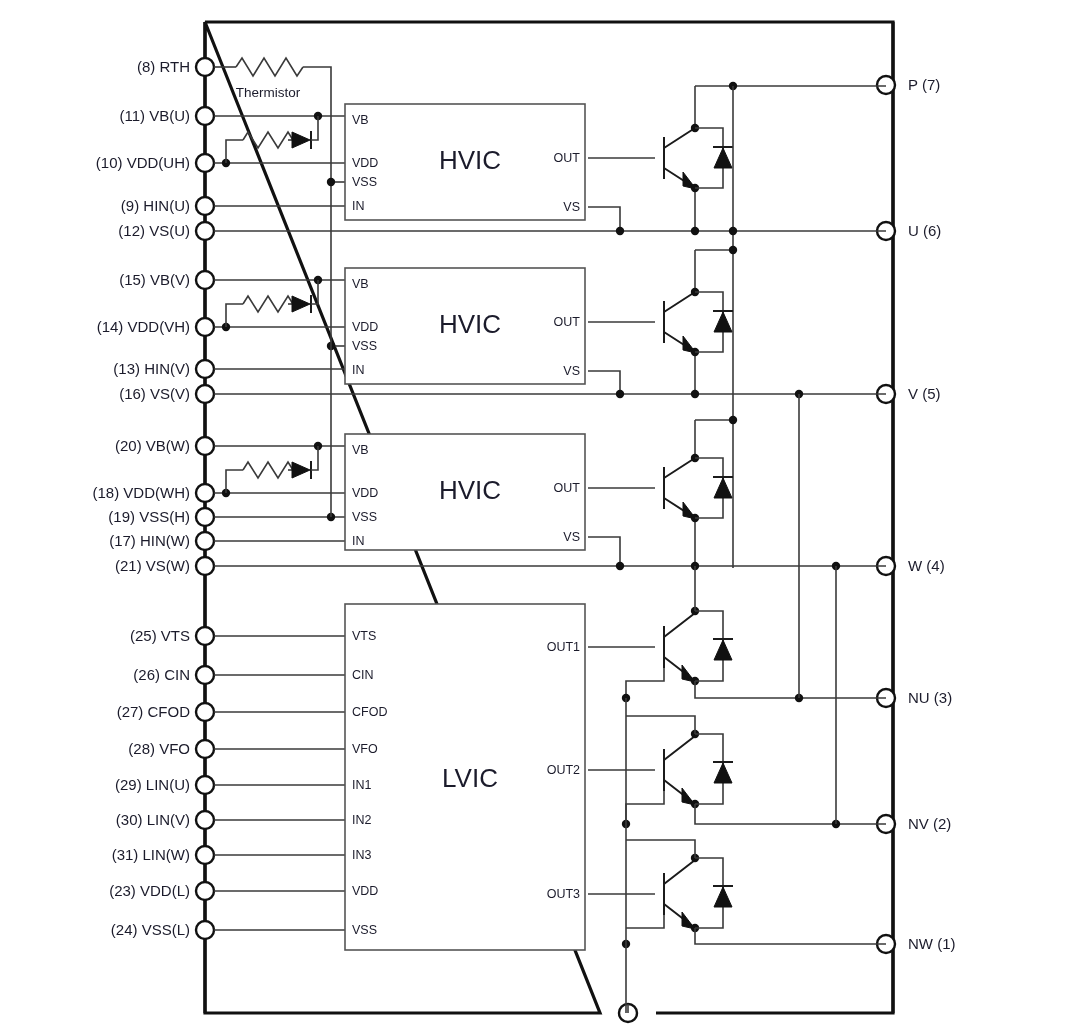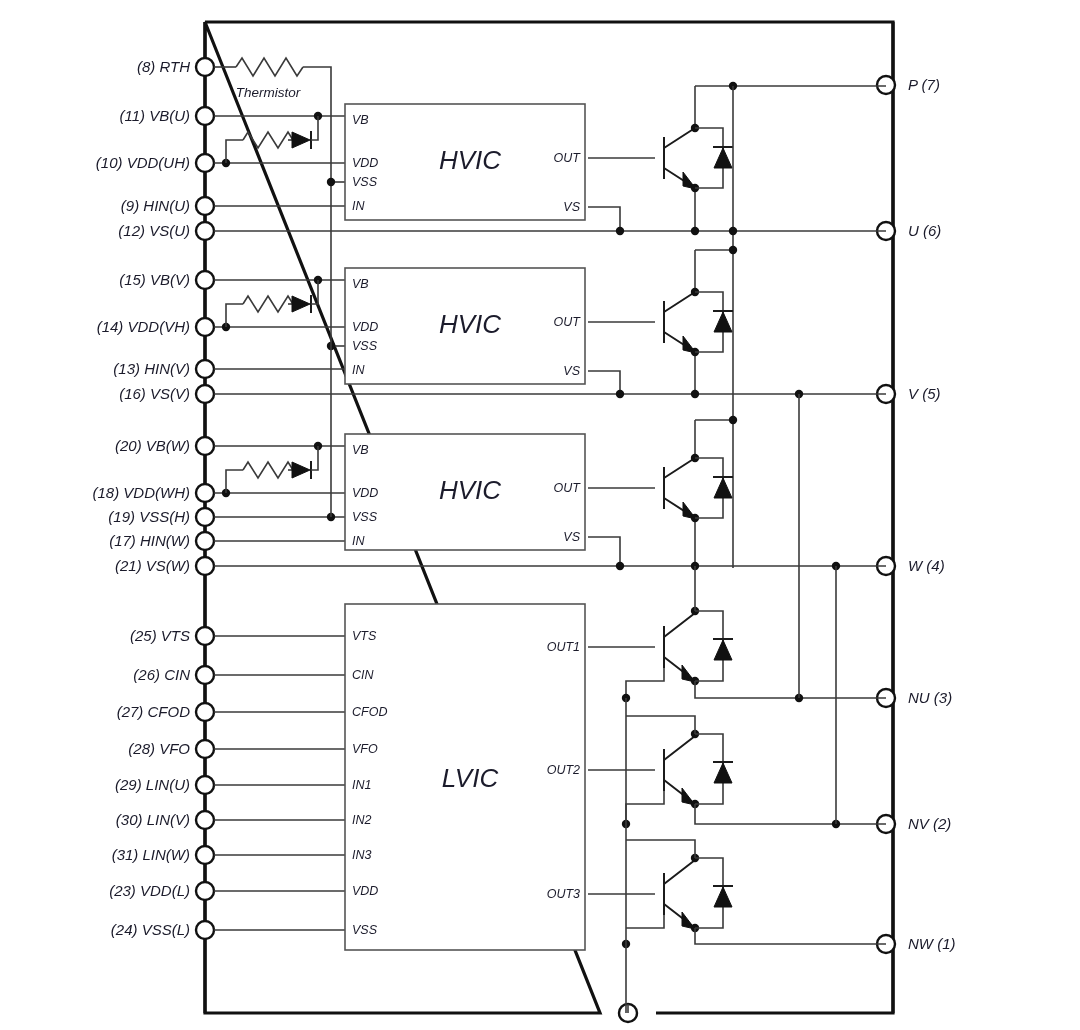--- a/index.html
+++ b/index.html
@@ -1,17 +1,17 @@
 <!DOCTYPE html>
 <html><head>
 <meta charset="utf-8">
 <style>
   html,body{margin:0;padding:0;background:#ffffff;}
   body{font-family:"Liberation Sans", sans-serif;}
-  #root{position:relative;width:1080px;height:1030px;background:#fff;overflow:hidden;font-style:italic;}
+  #root{position:relative;width:1080px;height:1030px;background:#fff;overflow:hidden;}
   #diagram{position:absolute;left:0;top:0;width:1080px;height:1030px;}
   text{font-family:"Liberation Sans", sans-serif;fill:#1b1b2b;}
   .pin-label{font-size:15px;text-anchor:end;}
   .pin-label-right{font-size:15px;text-anchor:start;}
   .ic-pin{font-size:12.5px;text-anchor:start;}
   .ic-pin-r{font-size:12.5px;text-anchor:end;}
   .ic-title{font-size:26px;text-anchor:middle;}
   .therm-label{font-size:13.5px;text-anchor:middle;}
   .wire{stroke:#3a3a3a;stroke-width:1.6;fill:none;}
   .bus{stroke:#111;stroke-width:3.2;fill:none;}

